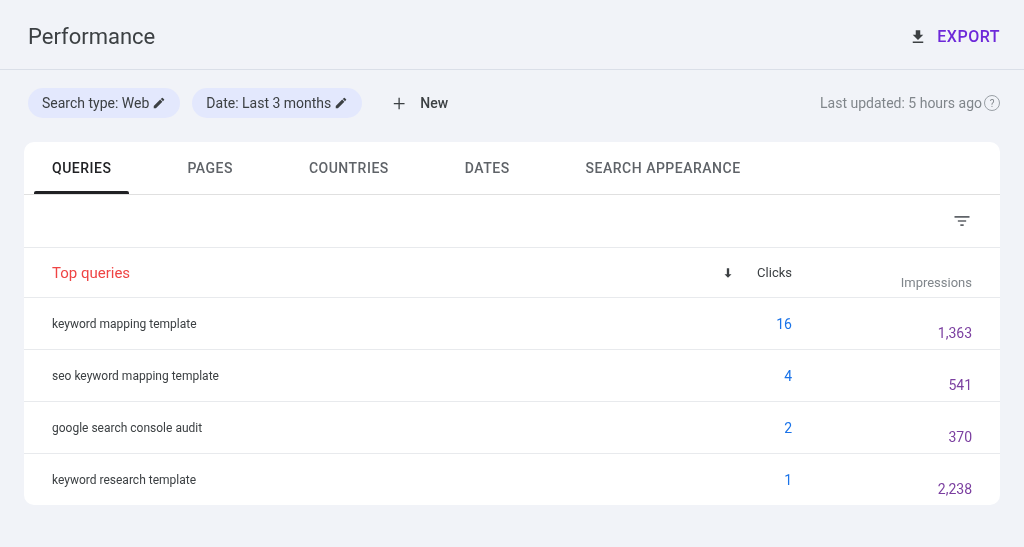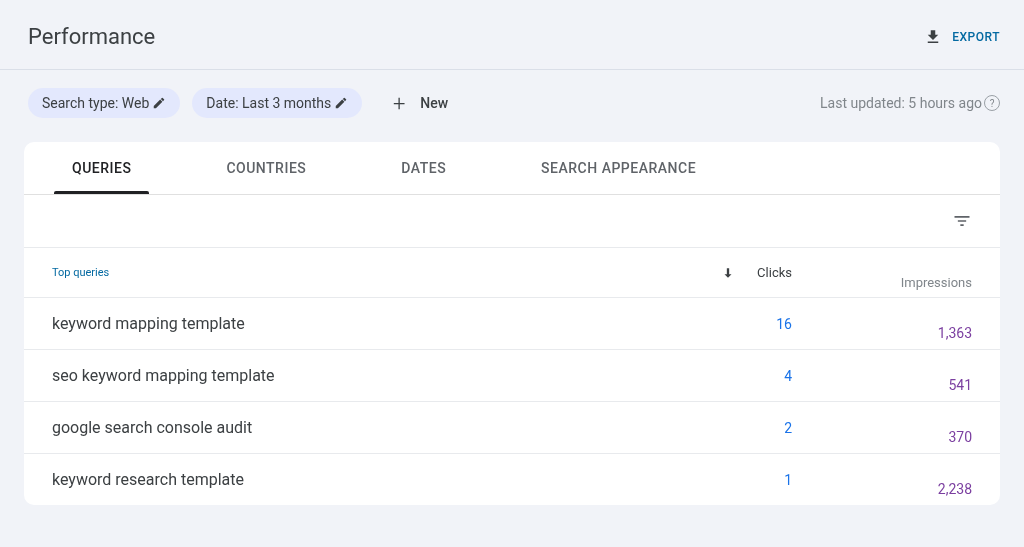--- a/index.html
+++ b/index.html
@@ -1,48 +1,48 @@
 <!DOCTYPE html>
 <html><head>
   <meta charset="utf-8">
   <style>
     * { margin: 0; padding: 0; box-sizing: border-box; font-family: 'Google Sans', Roboto, Arial, sans-serif; }
     body { background: #f1f3f8; width: 1024px; height: 547px; overflow: hidden; }
 
     .header { display: flex; justify-content: space-between; align-items: center; padding: 24px 24px 20px 28px; }
     .page-title { font-size: 22px; color: #3c4043; font-weight: 400; }
-    .export-btn { display: inline-flex; align-items: center; gap: 10px; color: #0369a1; font-size: 12px; font-weight: 500; cursor: pointer; letter-spacing: 0.5px; }
+    .export-btn { display: inline-flex; align-items: center; gap: 10px; color: #6d28d9; font-size: 16px; font-weight: 500; cursor: pointer; letter-spacing: 0.5px; }
     .export-icon { width: 18px; height: 18px; display: inline-flex; align-items: center; justify-content: center; }
 
     .divider { height: 1px; background: #dadfe8; margin: 0; }
 
     .filters-row { display: flex; align-items: center; padding: 18px 24px 18px 28px; gap: 12px; }
     .chip { display: inline-flex; align-items: center; gap: 3px; background: #e3e8fd; color: #3c4043; font-size: 14px; padding: 7px 14px; border-radius: 18px; cursor: pointer; }
     .pencil-icon { width: 14px; height: 14px; display: inline-flex; }
     .new-btn { display: inline-flex; align-items: center; gap: 12px; margin-left: 16px; color: #3c4043; font-size: 14px; font-weight: 500; cursor: pointer; }
     .plus-icon { width: 18px; height: 18px; display: inline-flex; font-size: 22px; font-weight: 300; align-items: center; justify-content: center; }
     .spacer { flex: 1; }
     .last-updated { display: inline-flex; align-items: center; gap: 2px; color: #80868b; font-size: 14px; }
     .help-icon { width: 16px; height: 16px; border: 1px solid #9aa0a6; border-radius: 50%; display: inline-flex; align-items: center; justify-content: center; font-size: 10px; color: #80868b; }
 
     .card { background: #fff; border-radius: 10px; margin: 6px 24px 0 24px; overflow: hidden; }
 
-    .tabs { display: flex; align-items: flex-end; border-bottom: 1px solid #e0e0e0; padding: 0 40px; gap: 79px; }
+    .tabs { display: flex; align-items: flex-end; border-bottom: 1px solid #e0e0e0; padding: 0 20px; gap: 60px; }
     .tab { padding: 18px 8px; font-size: 14px; font-weight: 500; color: #5f6368; letter-spacing: 0.5px; cursor: pointer; position: relative; }
     .tab.active { color: #202124; }
     .tab.active::after { content: ''; position: absolute; bottom: 0; left: -10px; right: -10px; height: 3px; background: #202124; border-radius: 2px 2px 0 0; }
 
     .filter-bar { display: flex; justify-content: flex-end; padding: 16px 28px; }
     .filter-icon { width: 20px; height: 20px; cursor: pointer; }
 
     .table-row { display: flex; align-items: center; padding: 0 28px; border-top: 1px solid #e8eaed; }
     .table-header { height: 50px; }
     .table-data { height: 52px; }
-    .col-query { flex: 1; font-size: 16px; color: #3c4043; text-align: left; }
-    .table-header .col-query { color: #0369a1; font-size: 11px; }
+    .col-query { flex: 1; font-size: 12px; color: #3c4043; text-align: left; }
+    .table-header .col-query { color: #ef4444; font-size: 15px; }
     .col-clicks { width: 130px; text-align: right; font-size: 14px; display: flex; align-items: center; justify-content: flex-end; gap: 22px; }
     .col-impr { width: 180px; text-align: right; font-size: 14px; margin-top: 19px; }
     .table-header .col-clicks, .table-header .col-impr { color: #3c4043; font-size: 13px; }
     .table-header .col-impr { color: #80868b; }
     .table-data .col-clicks { color: #1a73e8; }
     .table-data .col-impr { color: #7b3fa0; }
     .sort-arrow { width: 14px; height: 14px; }
   </style>
 </head>
 <body>
@@ -86,20 +86,21 @@
   <div class="last-updated">
     <span>Last updated: 5 hours ago</span>
     <span class="help-icon">?</span>
   </div>
 </div>
 
 <div class="card">
 
   <div class="tabs">
     <div class="tab active">QUERIES</div>
+    <div class="tab">PAGES</div>
     <div class="tab">COUNTRIES</div>
     <div class="tab">DATES</div>
     <div class="tab">SEARCH APPEARANCE</div>
   </div>
 
   <div class="filter-bar">
     <span class="filter-icon">
       <svg viewBox="0 0 24 24" width="20" height="20" fill="#5f6368">
           <path d="M3 6h18v2H3V6zm4 5h10v2H7v-2zm3 5h4v2h-4v-2z"></path>
         </svg>

